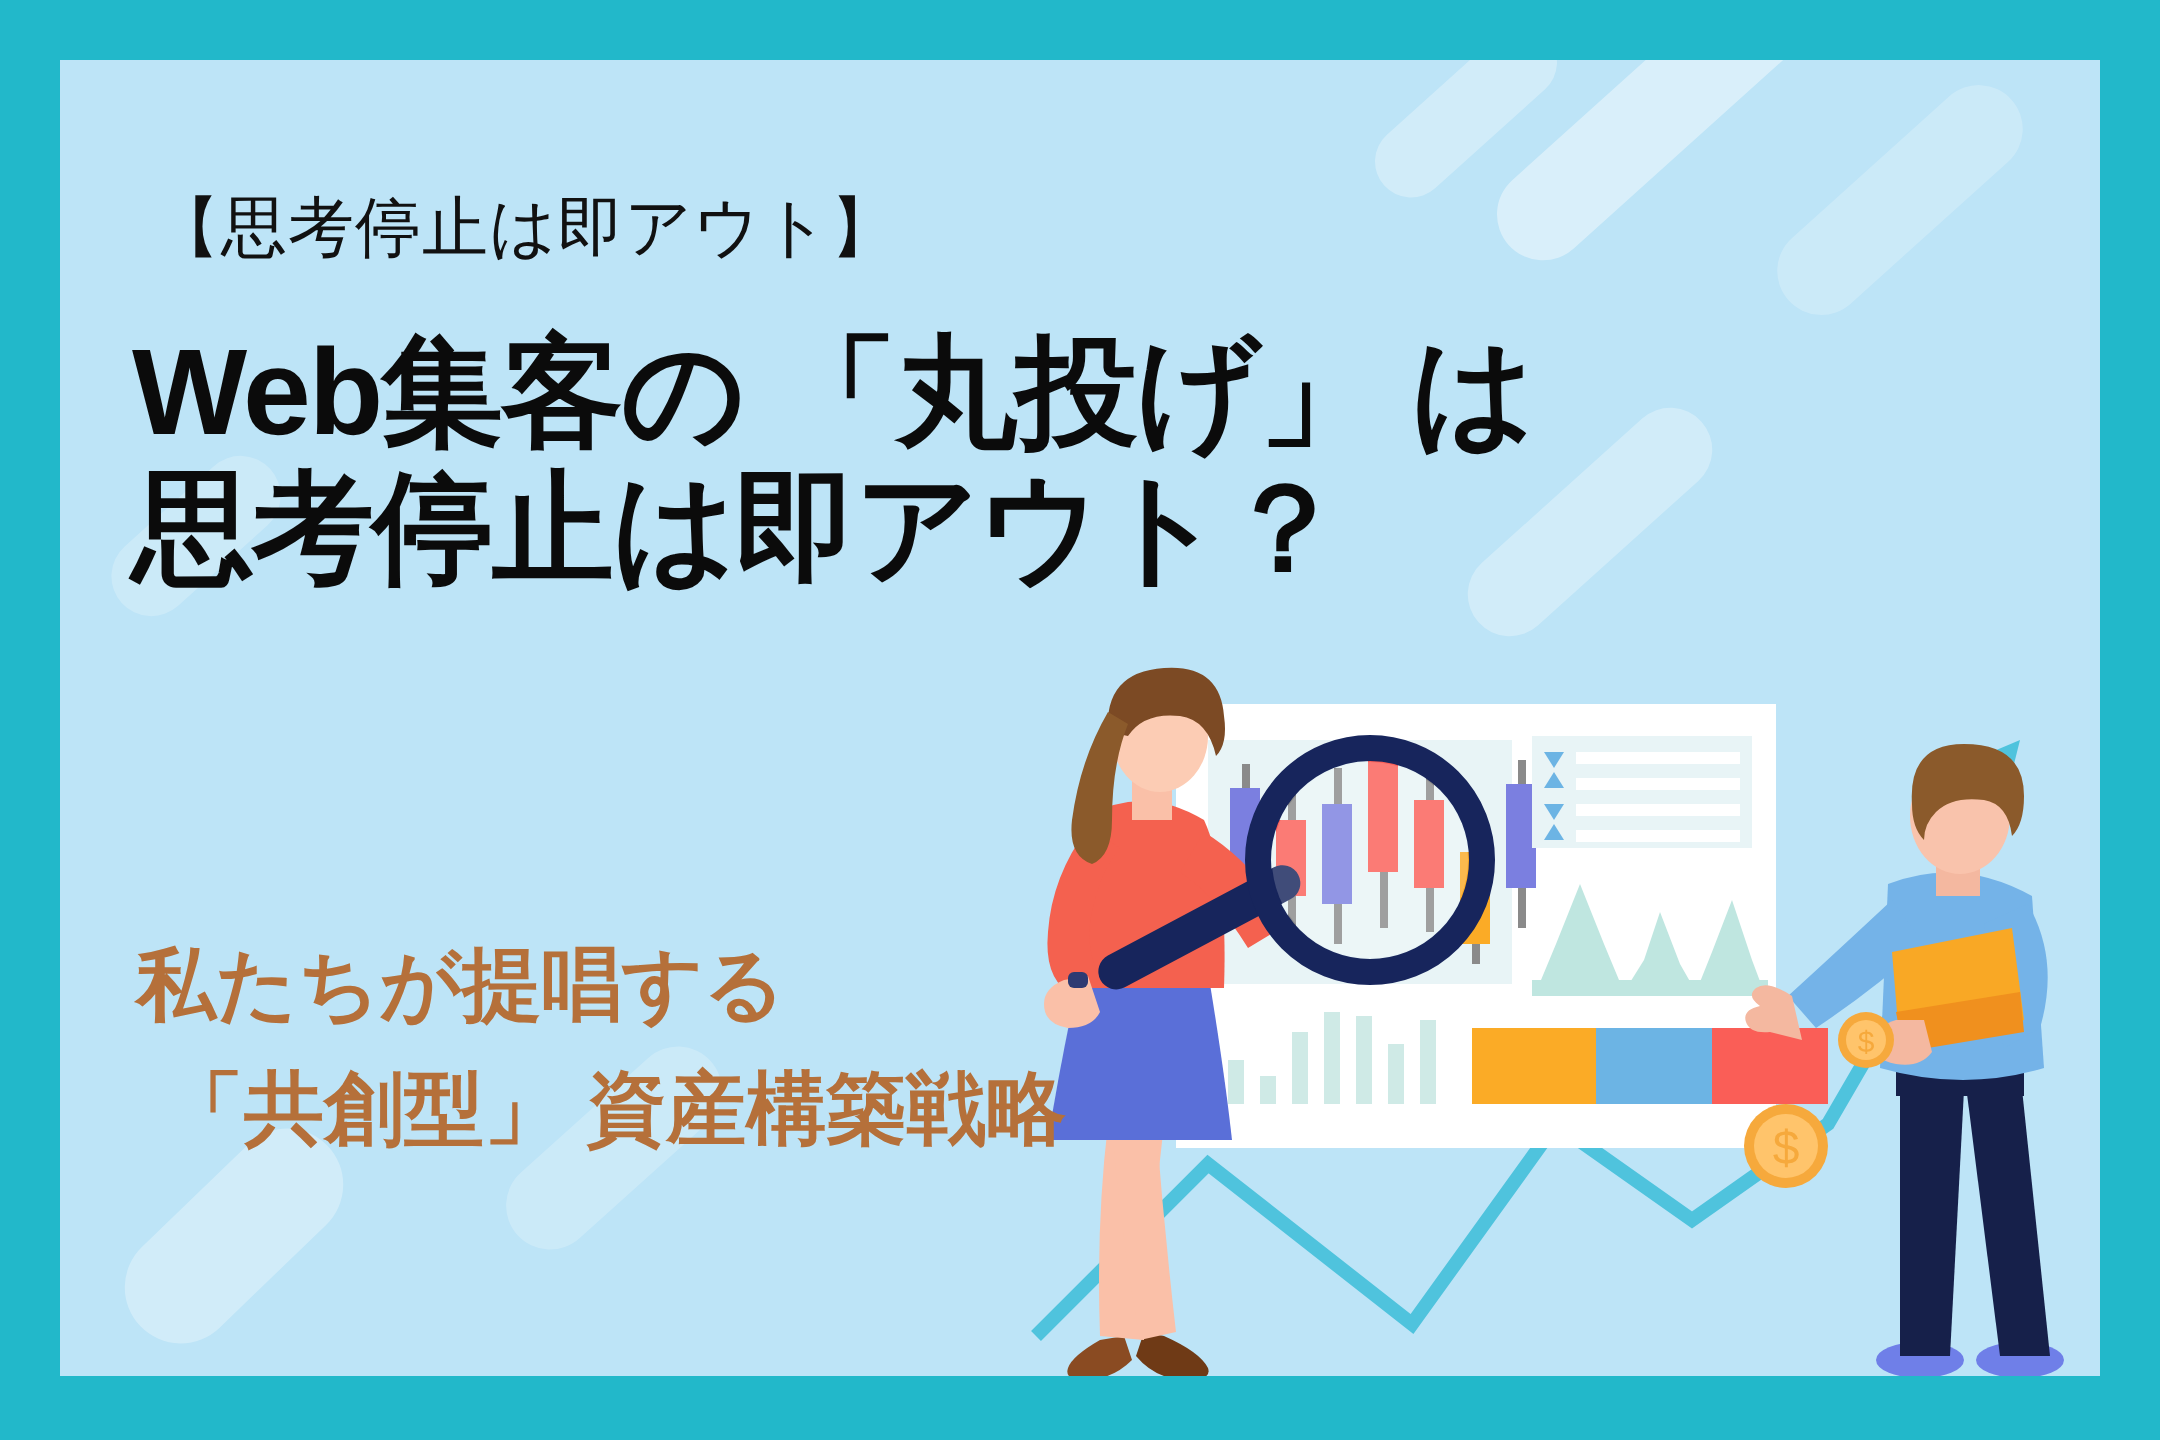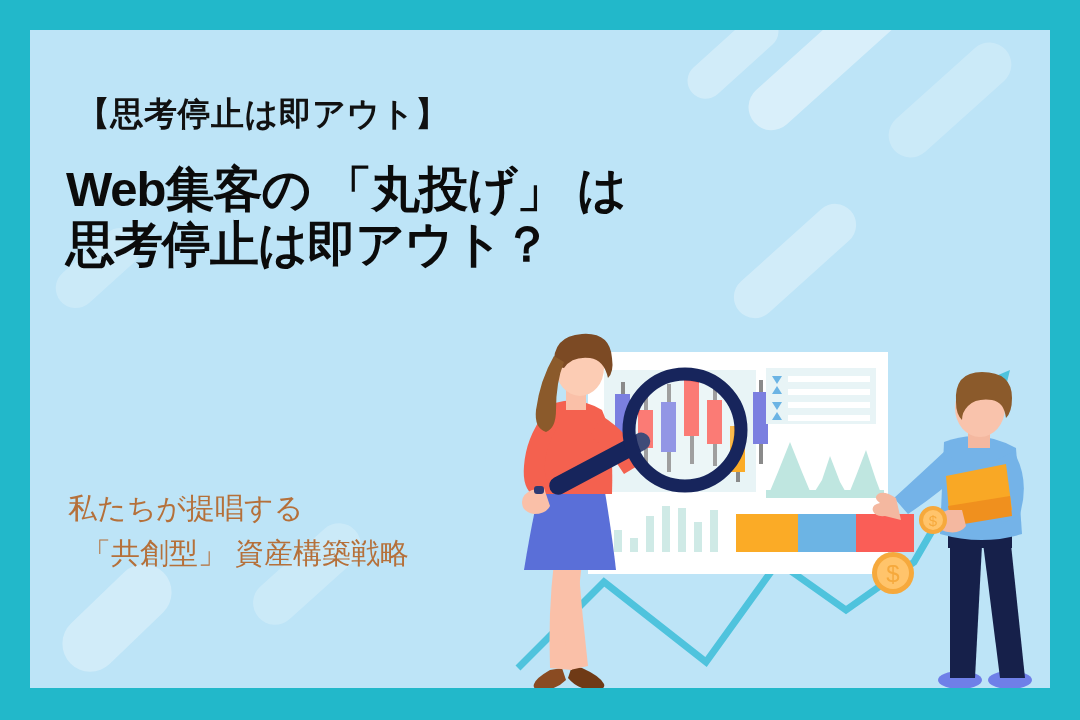--- a/index.html
+++ b/index.html
@@ -17,33 +17,33 @@
   }
 
   
   .deco{position:absolute;border-radius:999px;background:#ffffff;opacity:.42;}
   .deco.soft{opacity:.30;}
   .deco.softer{opacity:.22;}
 
   
   .eyebrow{
     position:absolute;left:47px;top:62px;
-    font-size:33px;font-weight:700;color:#111111;letter-spacing:.5px;
+    font-size:33px;font-weight:400;color:#111111;letter-spacing:.5px;
     white-space:nowrap;
   }
   .headline{
     position:absolute;left:36px;top:132px;
-    font-size:49px;font-weight:700;color:#0b0b0b;
+    font-size:61px;font-weight:700;color:#0b0b0b;
     line-height:1.12;letter-spacing:-1px;white-space:nowrap;
   }
   .headline .l2{display:block;}
   .subtitle{
     position:absolute;left:38px;top:432px;
-    font-size:29px;font-weight:400;color:#b5703a;
-    line-height:1.55;white-space:nowrap;margin-top:24px;
+    font-size:40px;font-weight:700;color:#b5703a;
+    line-height:1.55;white-space:nowrap;
   }
   .subtitle .s2{display:block;padding-left:14px;text-align:center;}
 
   
   .illus{position:absolute;left:480px;top:300px;width:570px;height:390px;}
   .illus svg{display:block;}
 </style>
 </head>
 <body>
 

